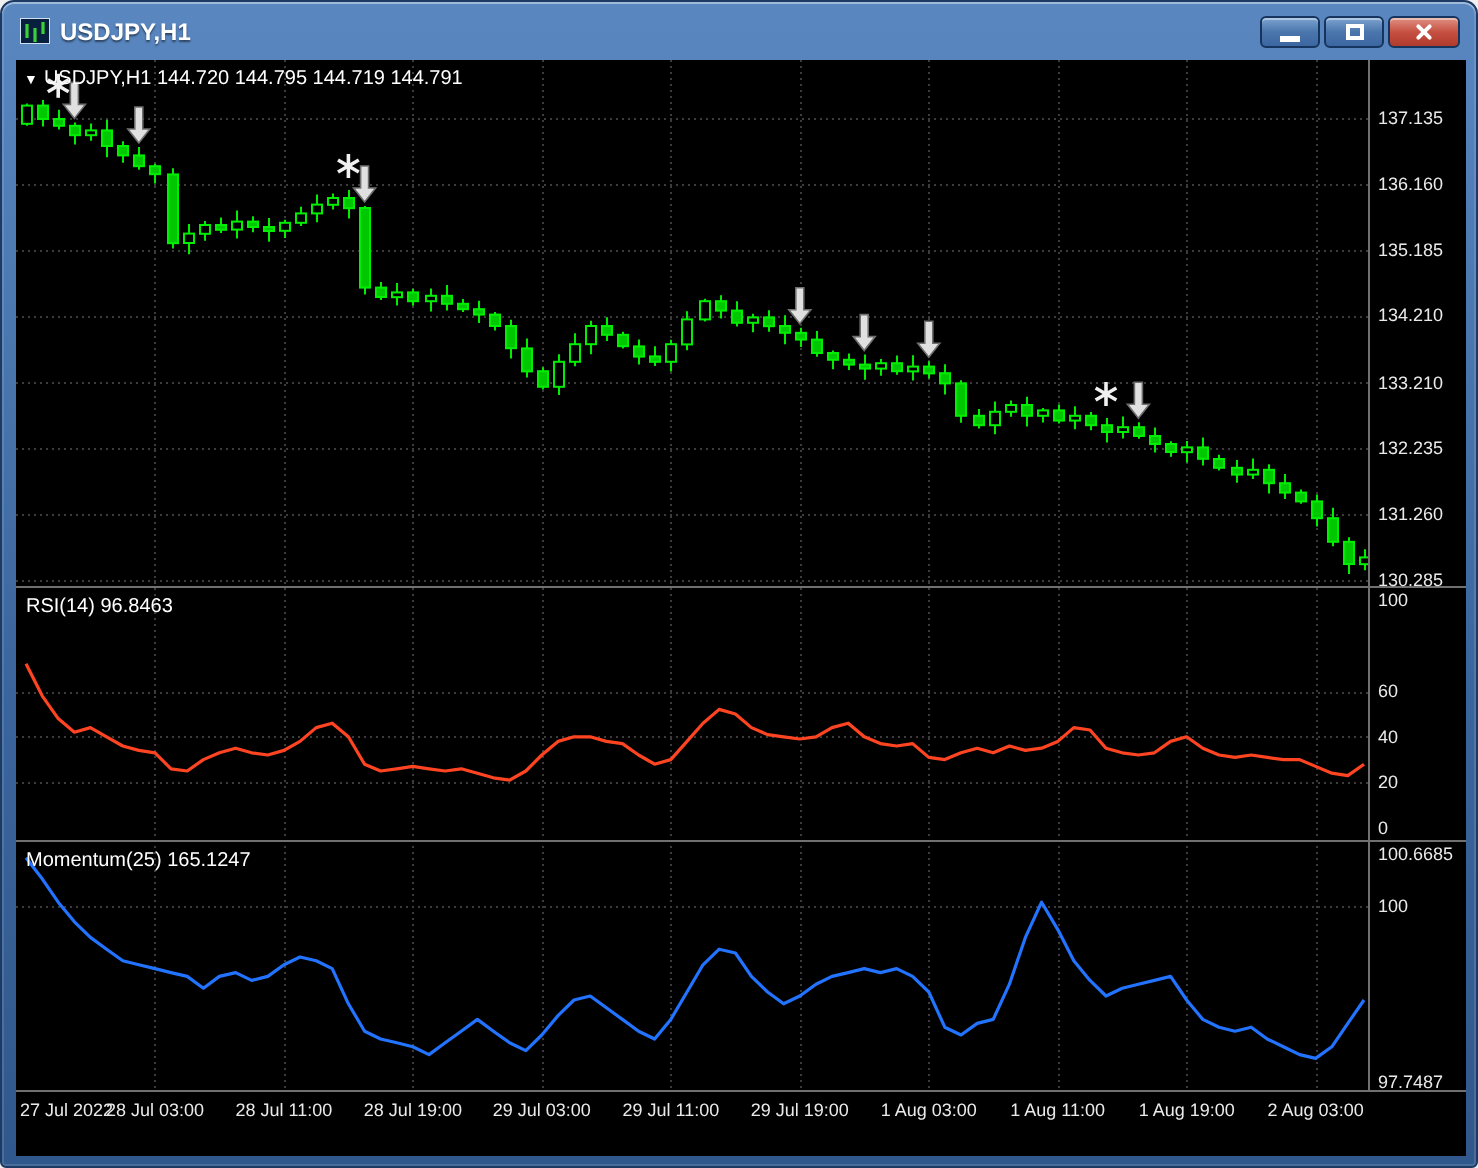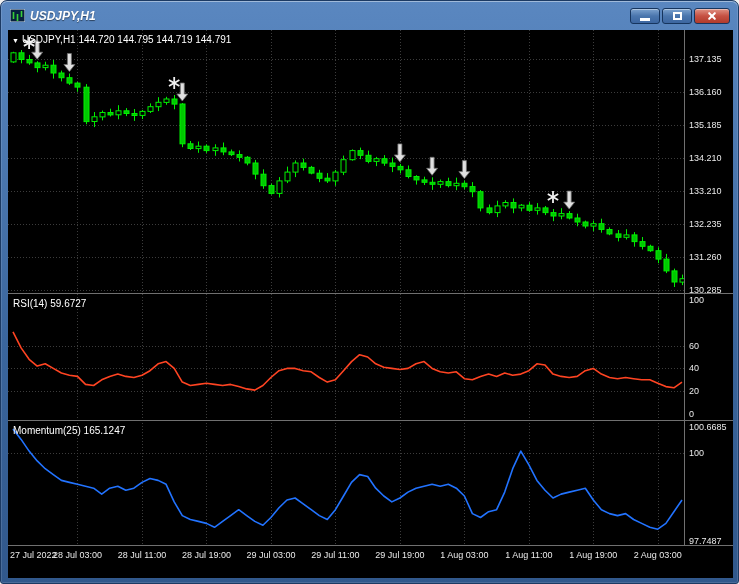--- a/index.html
+++ b/index.html
@@ -1,21 +1,21 @@
 <!DOCTYPE html>
 <html><head>
 <meta charset="utf-8">
 <style>
   html,body{margin:0;padding:0;background:#f0f0f0;font-family:"Liberation Sans",sans-serif;}
   .window{position:relative;width:739px;height:584px;
     background:linear-gradient(#5a87c0,#3a659c 60%,#31588c);
     border:1px solid #1c3a63;border-radius:7px 7px 3px 3px;box-sizing:border-box;
     box-shadow:inset 0 1px 0 rgba(255,255,255,.35), inset 0 0 0 1px rgba(255,255,255,.12);}
   .titlebar{position:absolute;left:0;top:0;right:0;height:29px;display:flex;align-items:center;
-    padding:0 8px;box-sizing:border-box;cursor:default;font-style:italic;}
+    padding:0 8px;box-sizing:border-box;cursor:default;}
   .win-icon{width:16px;height:14px;margin-right:5px;display:flex;align-items:center;justify-content:center;}
   .title{color:#ffffff;font-size:12px;font-weight:bold;text-shadow:0 1px 1px rgba(0,0,0,.5);}
   .win-buttons{margin-left:auto;display:flex;gap:2px;}
   .btn{width:30px;height:16px;border:1px solid #16355e;border-radius:3px;display:flex;
     align-items:center;justify-content:center;box-sizing:border-box;
     background:linear-gradient(#7da3cf,#4a76ad 50%,#3c66a0);box-shadow:inset 0 1px 0 rgba(255,255,255,.4);cursor:pointer;}
   .btn.close{width:36px;background:linear-gradient(#e09183,#c65143 50%,#b03b2c);}
   .g-min{width:10px;height:3px;background:#fff;margin-top:7px;}
   .g-max{width:9px;height:8px;border:2px solid #fff;box-sizing:border-box;background:transparent;}
   .g-x{position:relative;width:10px;height:10px;}
@@ -316,16 +316,16 @@
           <text x="391.8915662650603" y="528" text-anchor="middle" font-size="9" font-family="&quot;Liberation Sans&quot;,sans-serif" fill="#eaeaea">29 Jul 19:00</text>
           <text x="456.37349397590367" y="528" text-anchor="middle" font-size="9" font-family="&quot;Liberation Sans&quot;,sans-serif" fill="#eaeaea">1 Aug 03:00</text>
           <text x="520.855421686747" y="528" text-anchor="middle" font-size="9" font-family="&quot;Liberation Sans&quot;,sans-serif" fill="#eaeaea">1 Aug 11:00</text>
           <text x="585.3373493975904" y="528" text-anchor="middle" font-size="9" font-family="&quot;Liberation Sans&quot;,sans-serif" fill="#eaeaea">1 Aug 19:00</text>
           <text x="649.8192771084338" y="528" text-anchor="middle" font-size="9" font-family="&quot;Liberation Sans&quot;,sans-serif" fill="#eaeaea">2 Aug 03:00</text>
         </g>
       </svg>
     <div class="overlay-label" id="lbl-info">
       <span class="tri">▼</span><span>USDJPY,H1 144.720 144.795 144.719 144.791</span>
     </div>
-    <div class="overlay-label" id="lbl-rsi">RSI(14) 59.6727</div>
+    <div class="overlay-label" id="lbl-rsi">RSI(14) 96.8463</div>
     <div class="overlay-label" id="lbl-mom">Momentum(25) 165.1247</div>
   </div>
 </div>
 
 </body></html>

